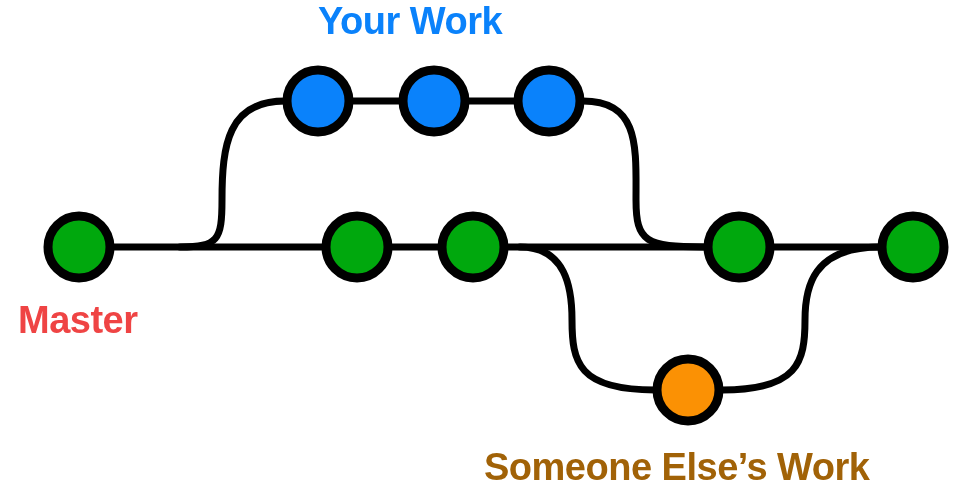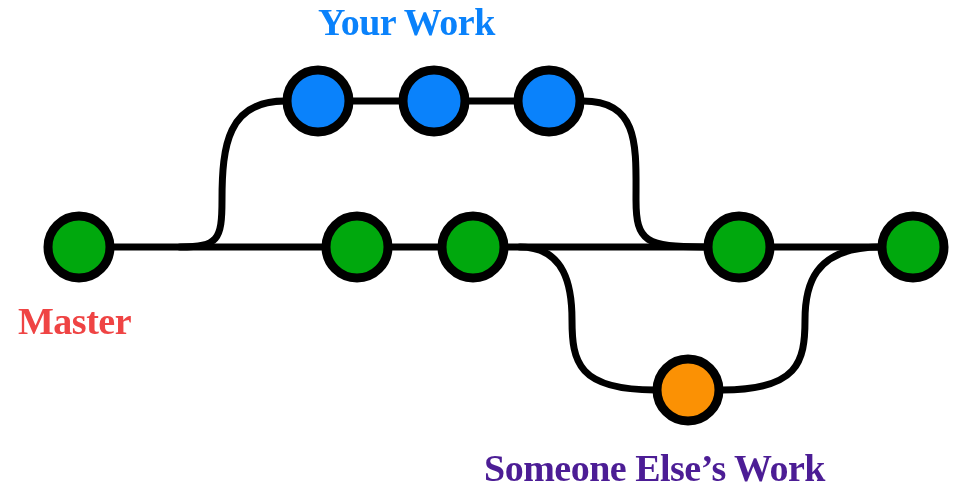--- a/index.html
+++ b/index.html
@@ -31,21 +31,21 @@
     fill: none;
     stroke: #000000;
     stroke-width: 7;
     stroke-linecap: round;
   }
   .node-circle {
     stroke: #000000;
     stroke-width: 9;
   }
   .branch-label {
-    font-family: Liberation Serif, serif;
+    font-family: Liberation Sans, sans-serif;
     font-weight: bold;
     font-size: 38px;
     letter-spacing: -0.5px;
     white-space: nowrap;
   }
   .label-your-work {
     position: absolute;
     left: 318px;
     top: 0px;
     color: #0a82fb;
@@ -53,21 +53,21 @@
   .label-master {
     position: absolute;
     left: 18px;
     top: 299px;
     color: #ef4444;
   }
   .label-someone {
     position: absolute;
     left: 484px;
     top: 446px;
-    color: #4c1d95;
+    color: #a16207;
   }
 </style>
 </head>
 <body>
 
 <div id="diagram-root">
 
   <svg id="git-svg" viewBox="0 0 968 496" xmlns="http://www.w3.org/2000/svg">
     <g id="edges-layer">
         <path class="edge" d="M 79 247 L 913 247" stroke="#000000" stroke-width="7"></path>

